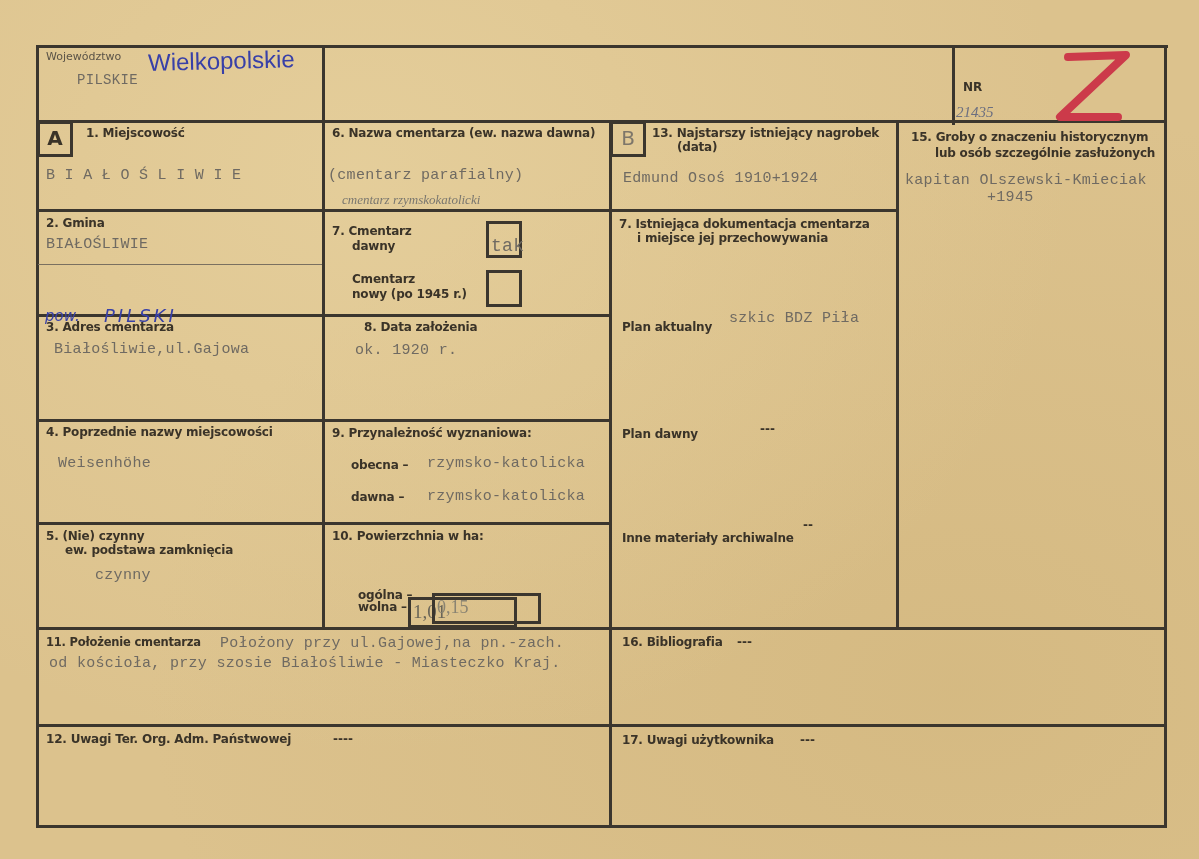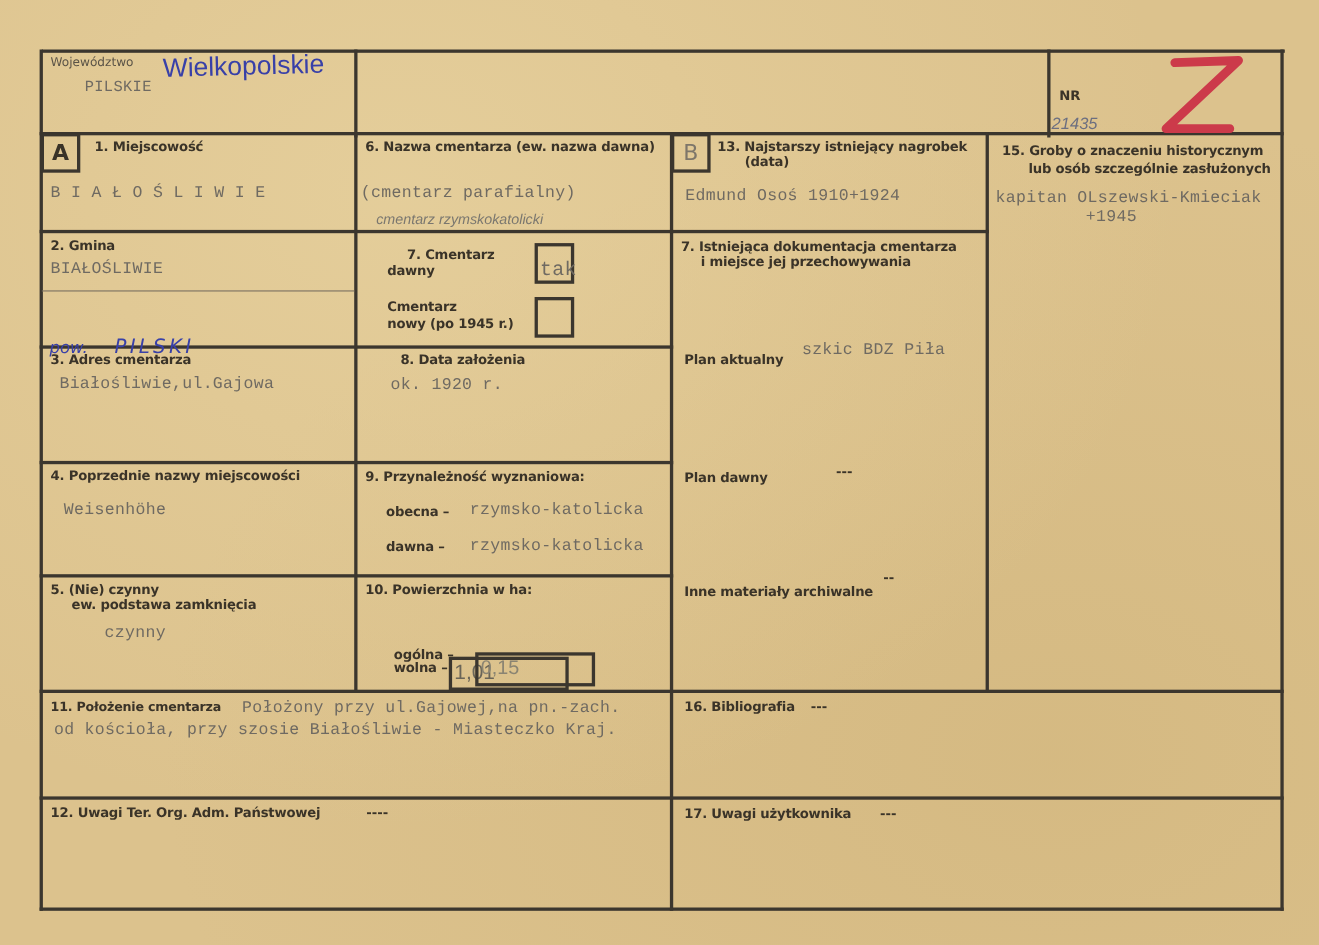--- a/index.html
+++ b/index.html
@@ -16,21 +16,21 @@
       radial-gradient(ellipse at 30% 20%, rgba(235,215,165,0.55), rgba(0,0,0,0) 60%),
       radial-gradient(ellipse at 80% 80%, rgba(200,170,110,0.35), rgba(0,0,0,0) 60%),
       #dcc28d;
   }
   .abs { position:absolute; }
   .hl { position:absolute; background:#3b362e; height:3px; }
   .vl { position:absolute; background:#3b362e; width:3px; }
   .lbl { font-family:"DejaVu Sans", sans-serif; font-weight:bold; font-size:12px; color:#3a3328; letter-spacing:-0.2px; line-height:14px; white-space:nowrap; }
   .type { font-family:"Liberation Mono", monospace; font-size:15px; color:#6f6a62; white-space:nowrap; letter-spacing:0.3px; }
   .hand-blue { font-family:"DejaVu Sans", sans-serif; font-style:italic; color:#3840a8;margin-top:31px; }
-  .hand-grey { font-family:Liberation Sans, sans-serif; font-style:italic; color:#7a776f; }
+  .hand-grey { font-family:Liberation Serif, serif; font-style:italic; color:#7a776f; }
   .title {
     font-family:"DejaVu Sans", sans-serif; font-size:52px; font-weight:bold;
     color:#d6ba84; -webkit-text-stroke:2px #6b6253; letter-spacing:4px; white-space:nowrap;
   }
   .box { position:absolute; border:3px solid #3b362e; }
   .letter-box { position:absolute; border:3px solid #3b362e; font-family:"DejaVu Sans", sans-serif; font-weight:bold; font-size:20px; text-align:center; line-height:28px; color:#3a3328; }
   .dash { font-family:"DejaVu Sans", sans-serif; font-weight:bold; font-size:12px; color:#3a3328; }
 </style>
 </head>
 <body>
@@ -92,21 +92,21 @@
   <div class="abs type" style="left:58px; top:455px;">Weisenhöhe</div>
 
   <div class="abs lbl" style="left:46px; top:529px;">5. (Nie) czynny</div>
   <div class="abs lbl" style="left:65px; top:543px;">ew. podstawa zamknięcia</div>
   <div class="abs type" style="left:95px; top:567px;">czynny</div>
 
   <div class="abs lbl" style="left:332px; top:126px;">6. Nazwa cmentarza (ew. nazwa dawna)</div>
   <div class="abs type" style="left:328px; top:167px;">(cmentarz parafialny)</div>
   <div class="abs hand-grey" style="left:342px; top:192px; font-size:13px;">cmentarz rzymskokatolicki</div>
 
-  <div class="abs lbl" style="left:332px; top:224px;margin-left:38px;">7. Cmentarz</div>
+  <div class="abs lbl" style="left:332px; top:224px;">7. Cmentarz</div>
   <div class="abs lbl" style="left:352px; top:239px;">dawny</div>
   <div class="box" style="left:486px; top:221px; width:30px; height:31px;">
     <span class="abs type" style="left:2px; top:12px; font-size:18px;">tak</span>
   </div>
   <div class="abs lbl" style="left:352px; top:272px;">Cmentarz</div>
   <div class="abs lbl" style="left:352px; top:287px;">nowy (po 1945 r.)</div>
   <div class="box" style="left:486px; top:270px; width:30px; height:31px;"></div>
 
   <div class="abs lbl" style="left:332px; top:320px;margin-left:32px;">8. Data założenia</div>
   <div class="abs type" style="left:355px; top:342px;">ok. 1920 r.</div>

